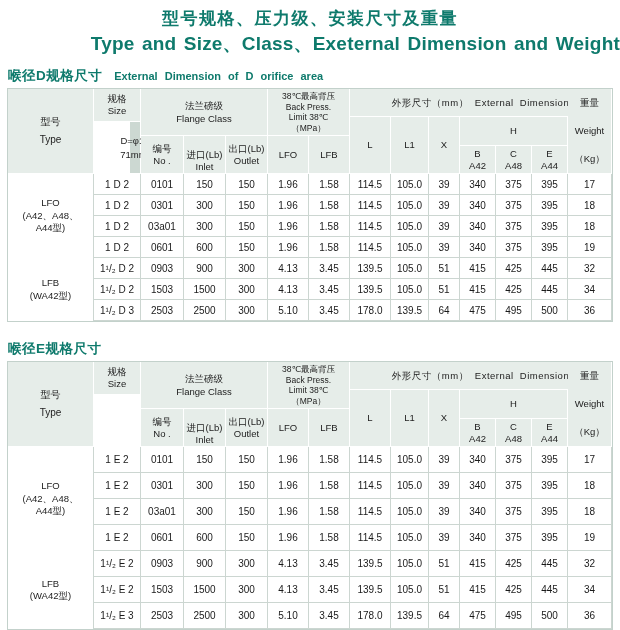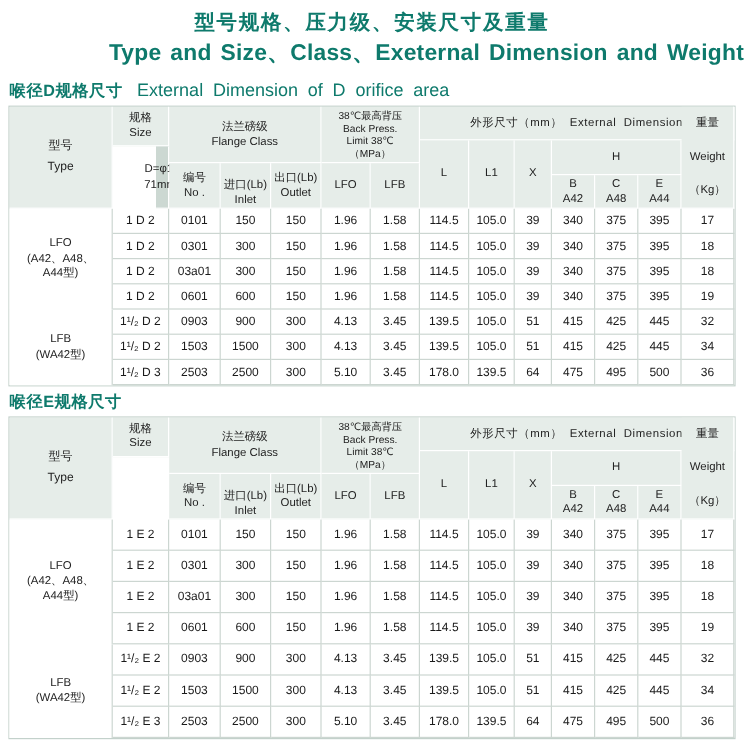--- a/index.html
+++ b/index.html
@@ -23,23 +23,23 @@
     color:var(--accent);
   }
   .section-heading{
     display:flex;align-items:baseline;gap:12px;
     margin:10px 0 3px 8px;
   }
   .section-heading .zh{
     font-size:13.5px;font-weight:bold;color:var(--accent);letter-spacing:.5px;
   }
   .section-heading .en{
-    font-size:15px;font-weight:normal;color:var(--accent);word-spacing:4px;
-  }
-  .section-heading.second{margin-top:4px;text-align:right;}
+    font-size:11px;font-weight:bold;color:var(--accent);word-spacing:4px;
+  }
+  .section-heading.second{margin-top:18px;text-align:right;}
 
   
   :root{
     --accent:#0e7a6c;
     --hbg:#e6ede9;
     --hbg2:#ccd8d2;
     --line:#ccd6d1;
     --cols:86px 47px 43px 42px 42px 41px 41px 41px 38px 31px 36px 36px 36px 44px;
   }
   .tbl{

